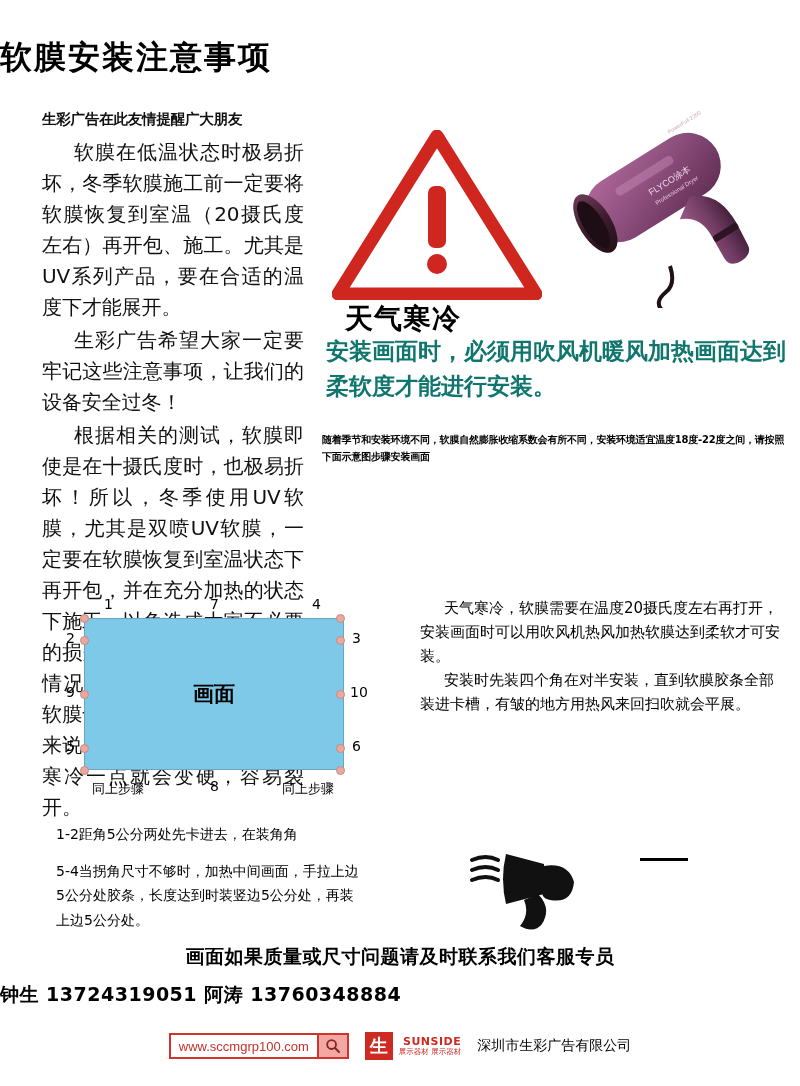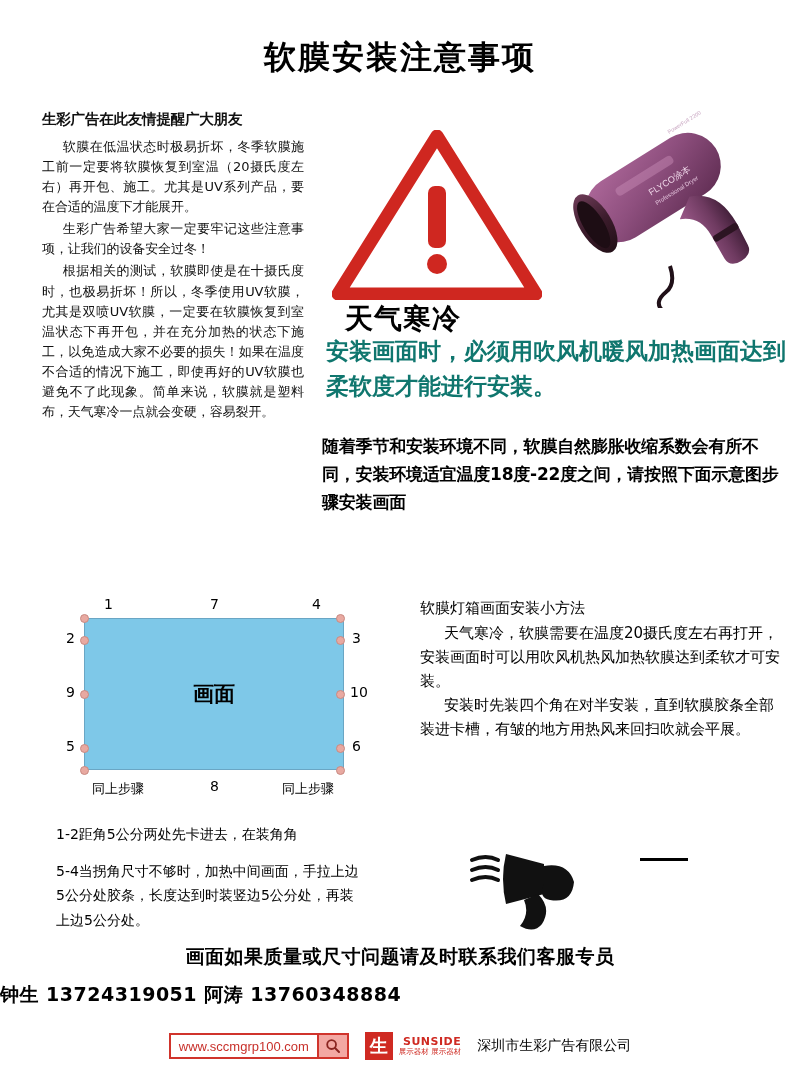--- a/index.html
+++ b/index.html
@@ -18,21 +18,20 @@
     width: 800px;
     height: 1086px;
   }
 
   
   .title {
     position: absolute;
     top: 36px;
     left: 0;
     width: 800px;
-    text-align: center;
     font-size: 32px;
     font-weight: bold;
     letter-spacing: 2px;
     color: #000;
   }
 
   
   .left-col {
     position: absolute;
     top: 110px;
@@ -40,21 +39,21 @@
     width: 262px;
   }
   .lead {
     font-size: 14.5px;
     font-weight: bold;
     line-height: 1.35;
     margin-bottom: 7px;
     letter-spacing: -0.2px;
   }
   .para {
-    font-size: 13px;
+    font-size: 20px;
     line-height: 1.55;
     text-indent: 1.6em;
     margin: 0 0 2px 0;
     letter-spacing: -0.1px;
     text-align: justify;
   }
 
   
   .warn-wrap {
     position: absolute;
@@ -96,21 +95,21 @@
     line-height: 1.5;
     letter-spacing: 0px;
   }
 
   
   .right-note {
     position: absolute;
     top: 432px;
     left: 322px;
     width: 464px;
-    font-size: 17px;
+    font-size: 10px;
     font-weight: bold;
     line-height: 1.65;
     color: #000;
     letter-spacing: -0.2px;
   }
 
   
   .diagram {
     position: absolute;
     top: 596px;
@@ -388,21 +387,20 @@
     <div class="dnum" style="top:34px;left:288px;">3</div>
     <div class="dnum" style="top:88px;left:286px;">10</div>
     <div class="dnum" style="top:142px;left:288px;">6</div>
     <div class="dnum" style="top:182px;left:146px;">8</div>
 
     <div class="diag-caption" style="top:184px;left:28px;">同上步骤</div>
     <div class="diag-caption" style="top:184px;left:218px;">同上步骤</div>
   </div>
 
   <div class="right-mid">
-    <div class="h">软膜灯箱画面安装小方法</div>
     <p>天气寒冷，软膜需要在温度20摄氏度左右再打开，安装画面时可以用吹风机热风加热软膜达到柔软才可安装。</p>
     <p>安装时先装四个角在对半安装，直到软膜胶条全部装进卡槽，有皱的地方用热风来回扫吹就会平展。</p>
   </div>
 
   <div class="steps">
     <div>1-2距角5公分两处先卡进去，在装角角</div>
     <div class="s2">5-4当拐角尺寸不够时，加热中间画面，手拉上边</div>
     <div>5公分处胶条，长度达到时装竖边5公分处，再装</div>
     <div>上边5公分处。</div>
   </div>

